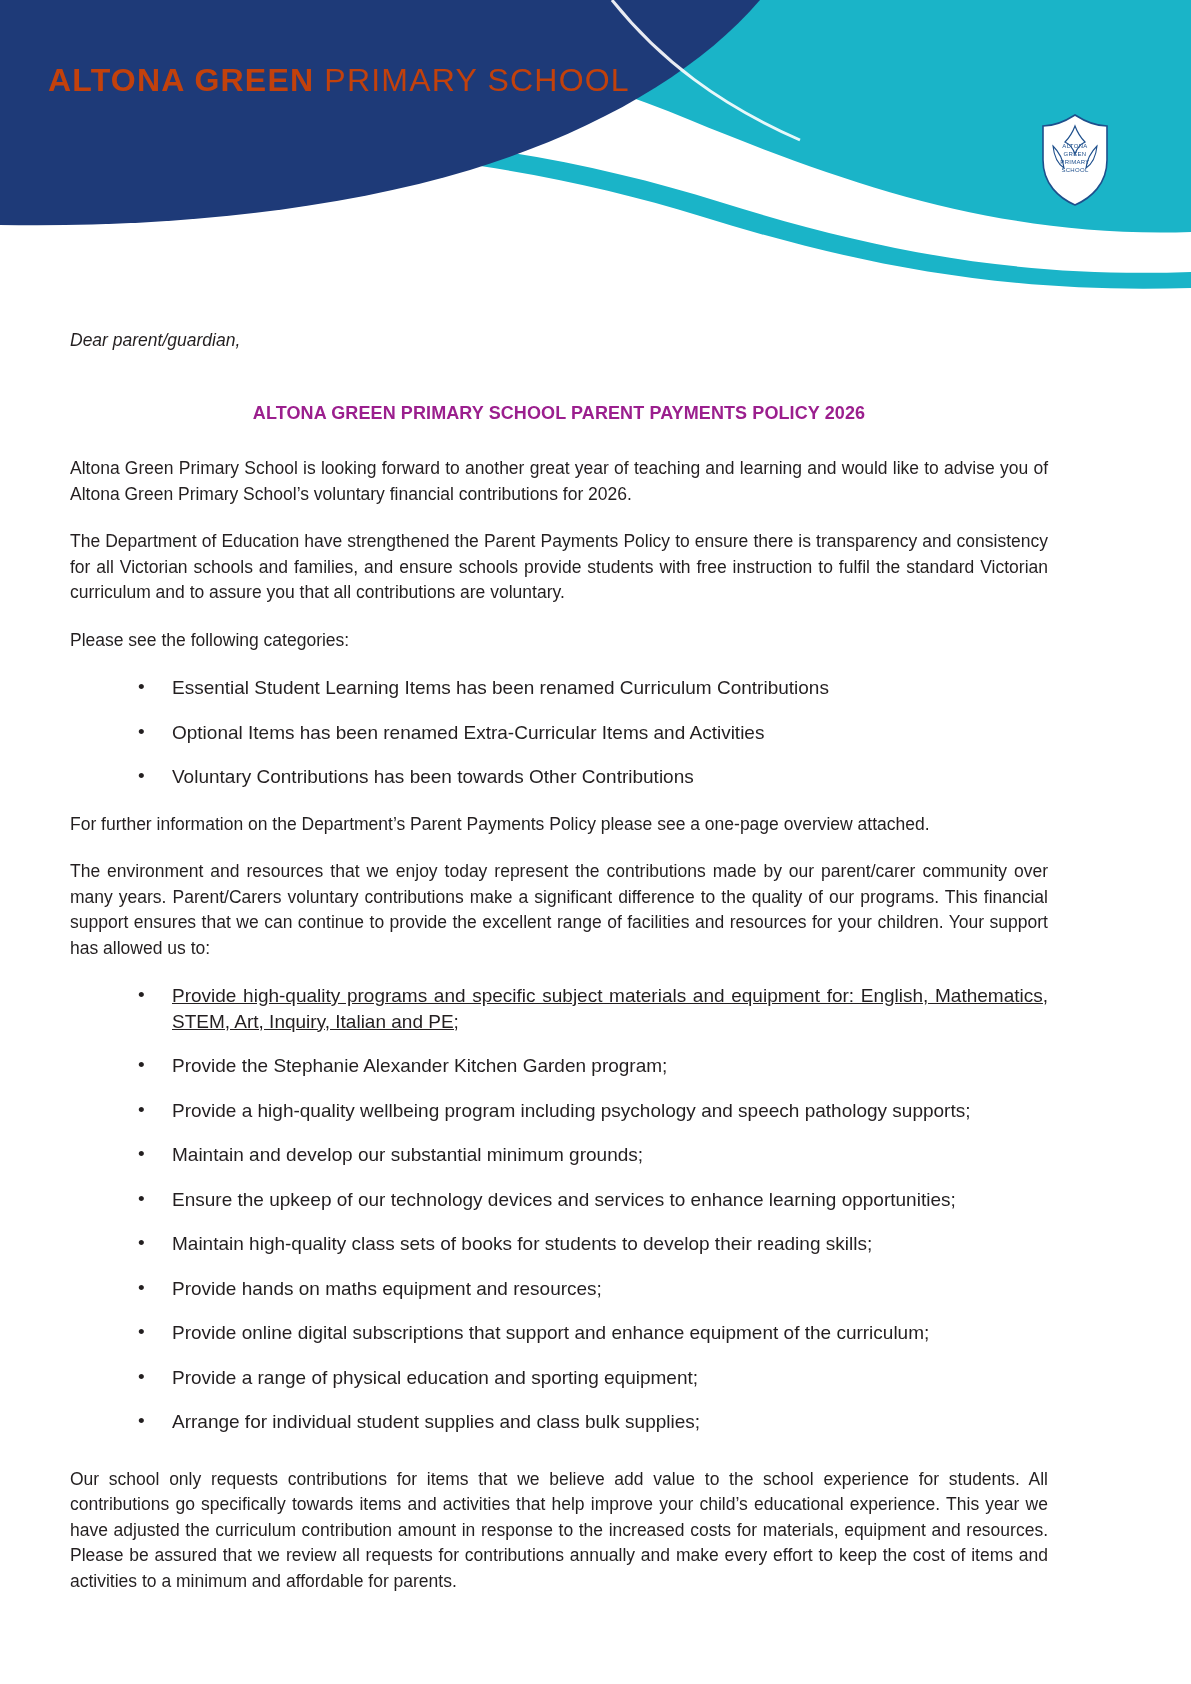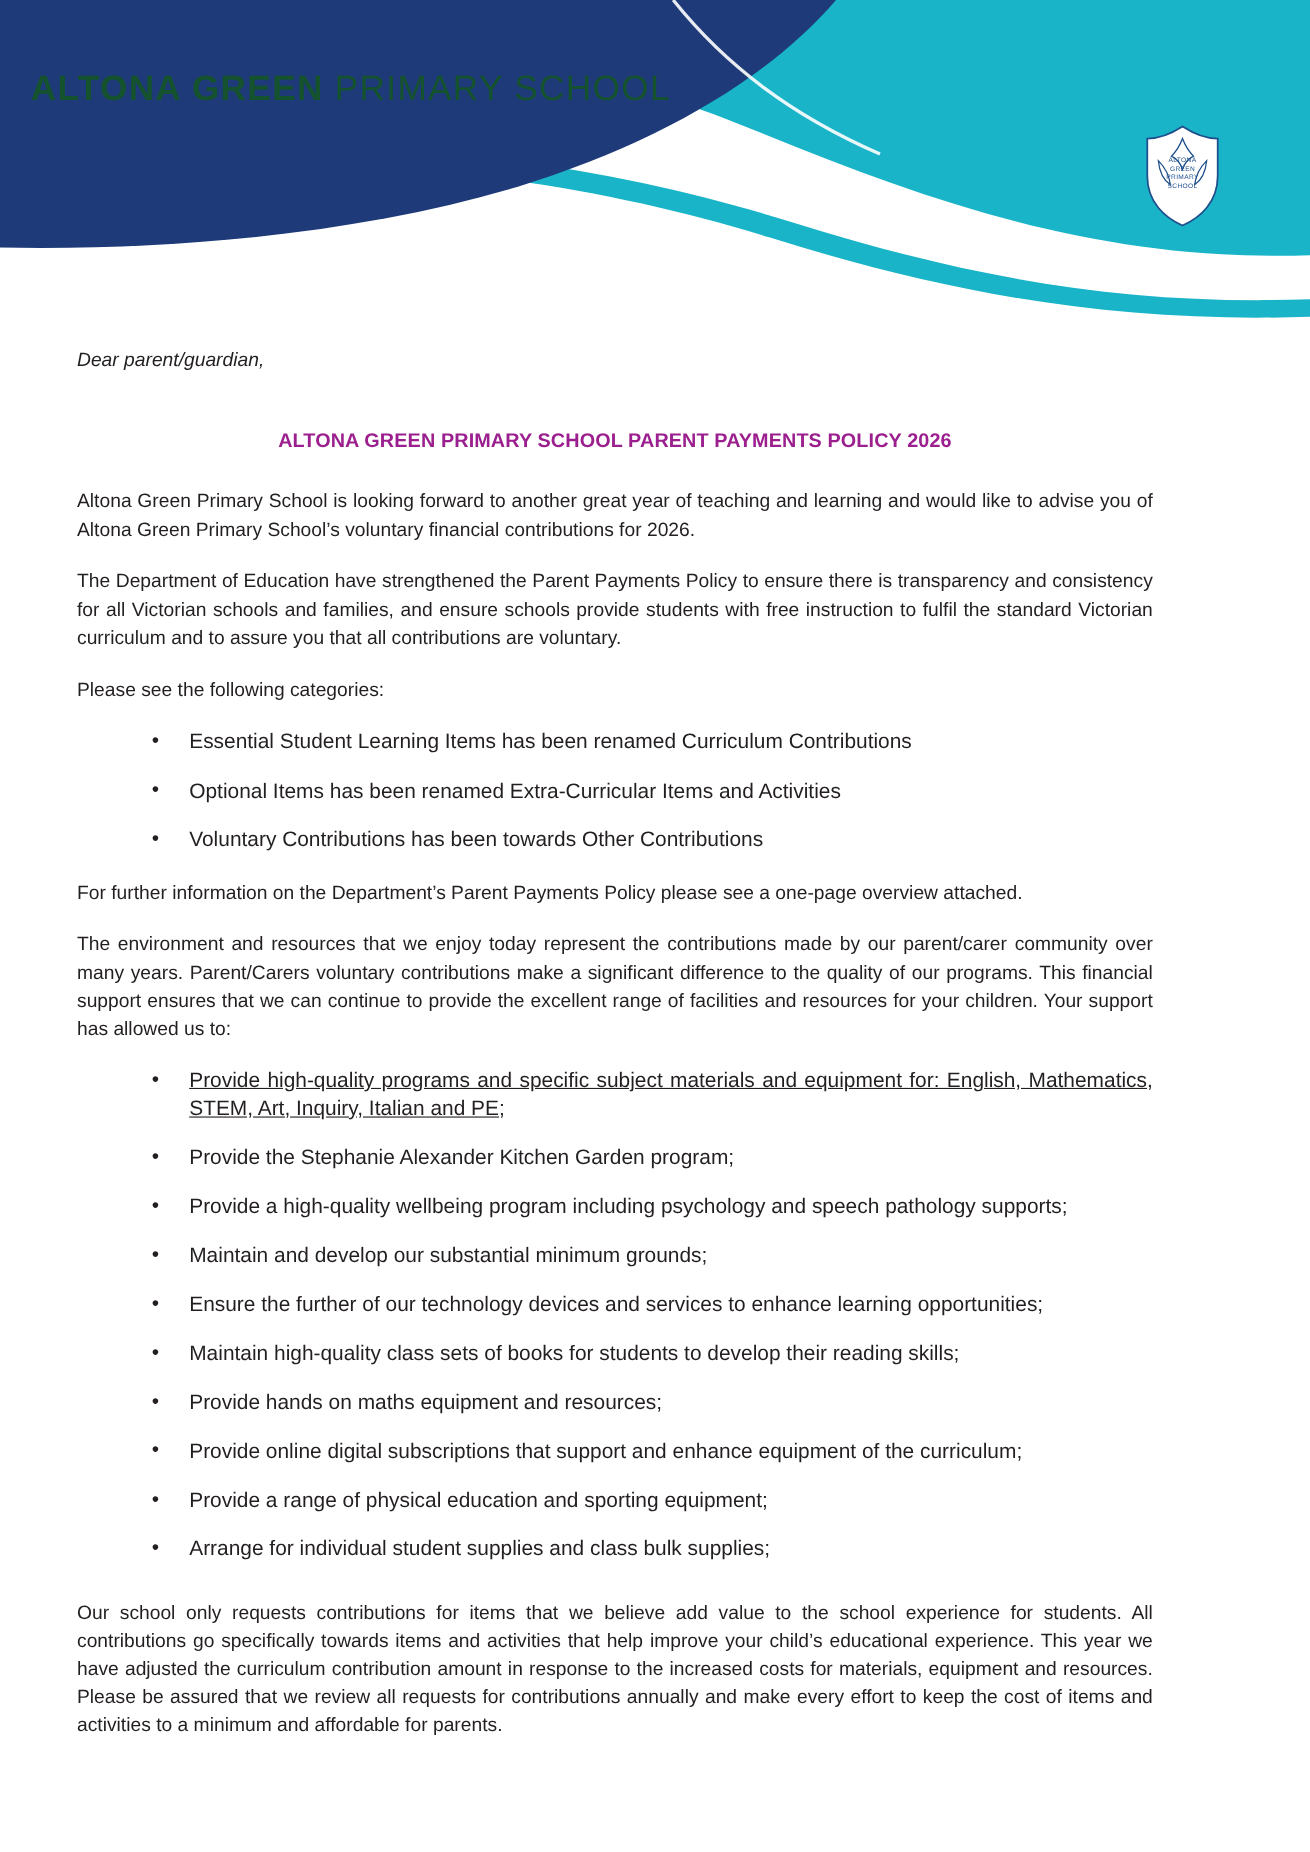--- a/index.html
+++ b/index.html
@@ -21,25 +21,25 @@
     position: relative;
     width: 1191px;
     height: 290px;
     overflow: hidden;
   }
   .header svg {
     display: block;
   }
   .school-name {
     position: absolute;
-    left: 28px;
+    left: 48px;
     top: 62px;
     font-size: 32px;
     letter-spacing: 1.2px;
-    color: #14532d;
+    color: #c2410c;
     white-space: nowrap;
   }
   .school-name .bold {
     font-weight: bold;
   }
   .school-name .light {
     font-weight: normal;
   }
 
   
@@ -59,21 +59,21 @@
     font-size: 6px;
     line-height: 8px;
     color: #1e4f8c;
     letter-spacing: 0.3px;
   }
 
   
   .content {
     position: absolute;
     left: 70px;
-    top: 317px;
+    top: 330px;
     width: 978px;
   }
 
   .salutation {
     font-style: italic;
     font-size: 17.5px;
     margin: 0 0 52px 0;
   }
 
   .doc-title {
@@ -177,21 +177,21 @@
   </ul>
 
   <p class="para">For further information on the Department’s Parent Payments Policy please see a one-page overview attached.</p>
   <p class="para">The environment and resources that we enjoy today represent the contributions made by our parent/carer community over many years. Parent/Carers voluntary contributions make a significant difference to the quality of our programs. This financial support ensures that we can continue to provide the excellent range of facilities and resources for your children. Your support has allowed us to:</p>
 
   <ul class="bullets">
     <li class="justify">Provide high-quality programs and specific subject materials and equipment for: English, Mathematics, STEM, Art, Inquiry, Italian and PE;</li>
     <li>Provide the Stephanie Alexander Kitchen Garden program;</li>
     <li>Provide a high-quality wellbeing program including psychology and speech pathology supports;</li>
     <li>Maintain and develop our substantial minimum grounds;</li>
-    <li>Ensure the further of our technology devices and services to enhance learning opportunities;</li>
+    <li>Ensure the upkeep of our technology devices and services to enhance learning opportunities;</li>
     <li>Maintain high-quality class sets of books for students to develop their reading skills;</li>
     <li>Provide hands on maths equipment and resources;</li>
     <li>Provide online digital subscriptions that support and enhance equipment of the curriculum;</li>
     <li>Provide a range of physical education and sporting equipment;</li>
     <li>Arrange for individual student supplies and class bulk supplies;</li>
   </ul>
 
   <div class="spacer-sm"></div>
 
   <p class="para">Our school only requests contributions for items that we believe add value to the school experience for students. All contributions go specifically towards items and activities that help improve your child’s educational experience. This year we have adjusted the curriculum contribution amount in response to the increased costs for materials, equipment and resources. Please be assured that we review all requests for contributions annually and make every effort to keep the cost of items and activities to a minimum and affordable for parents.</p>

